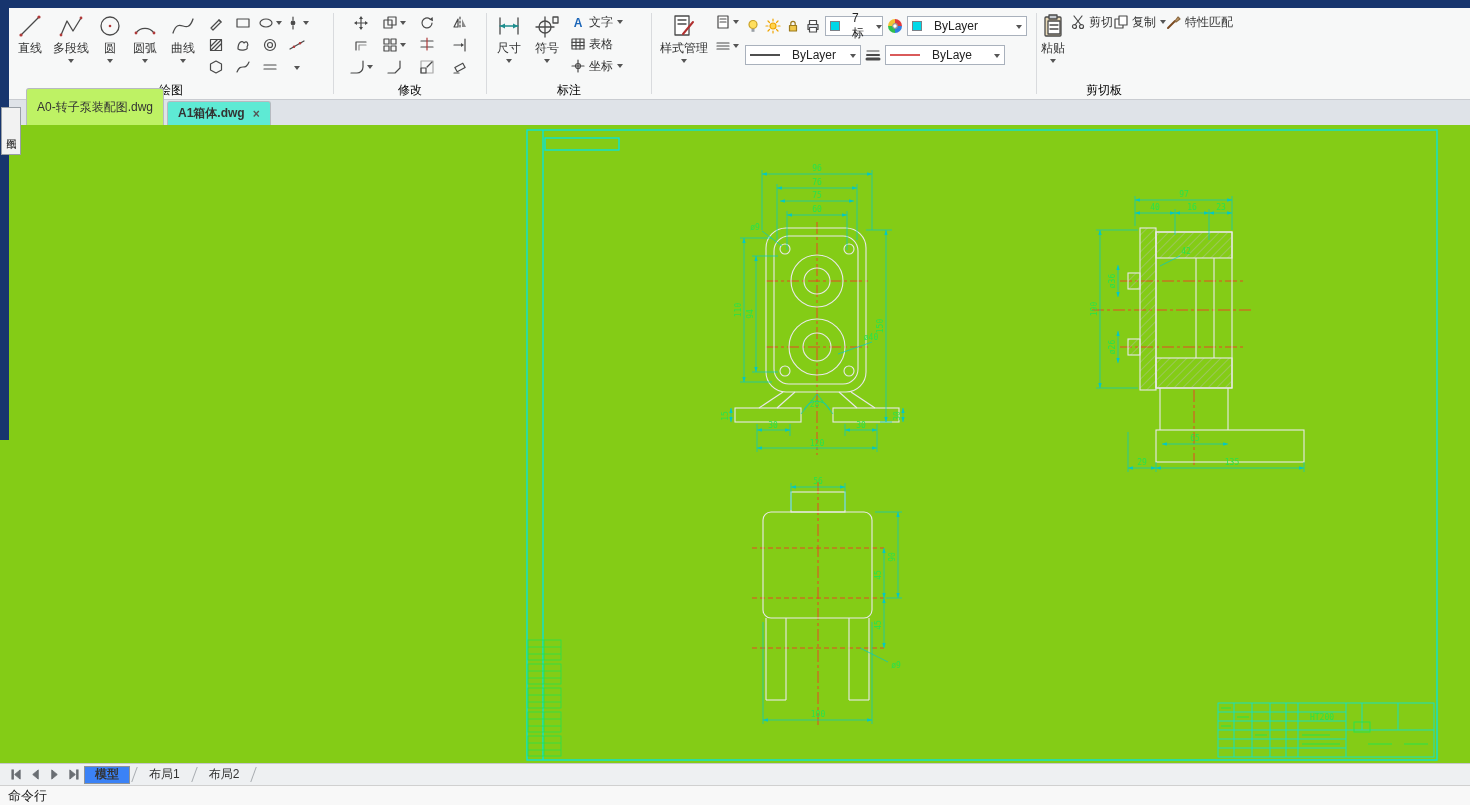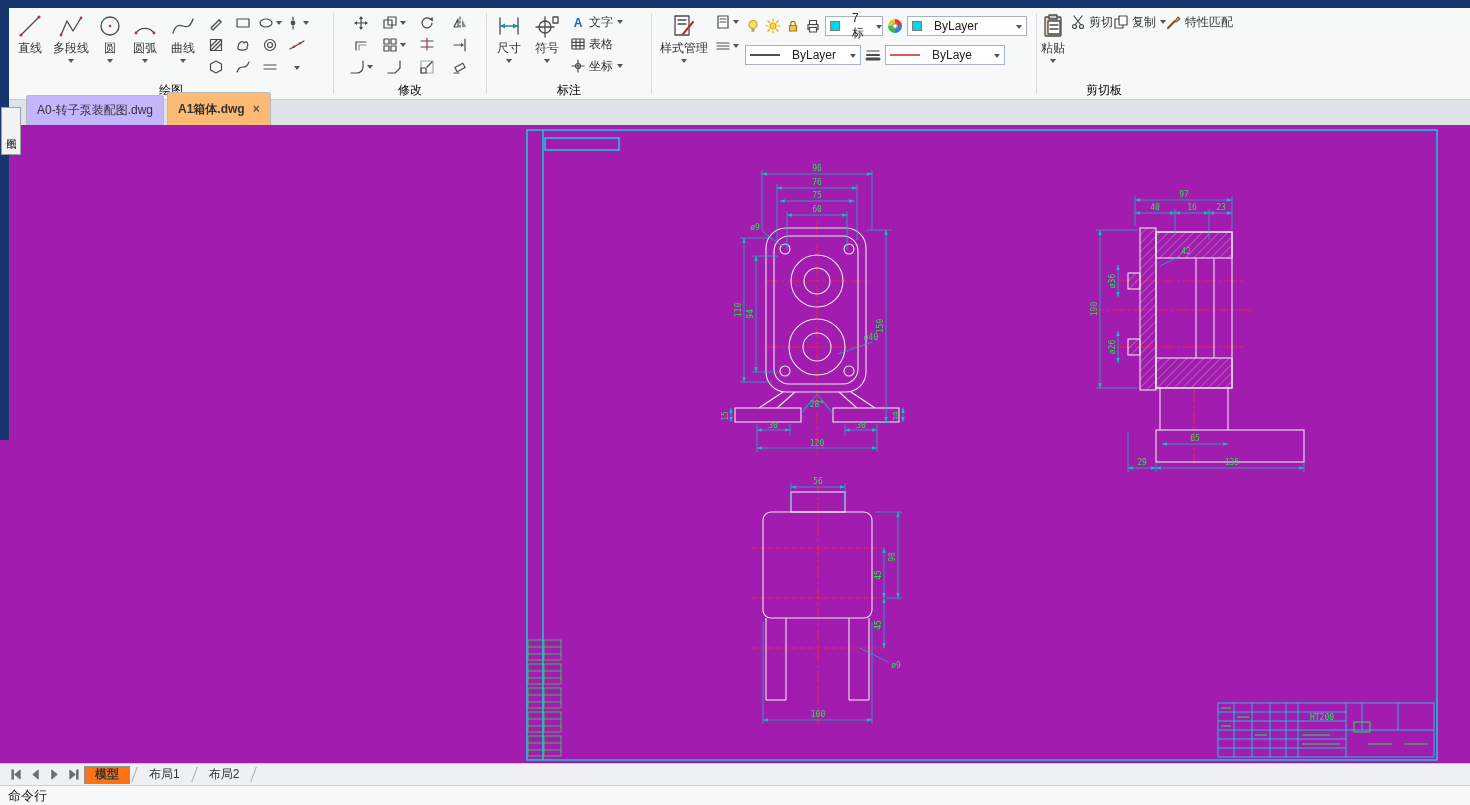--- a/index.html
+++ b/index.html
@@ -23,36 +23,36 @@
   .mi { width:16px; height:16px; stroke:#4a4a4a; fill:none; stroke-width:1.2; stroke-linecap:round; stroke-linejoin:round; }
   .srow { display:flex; align-items:center; gap:3px; height:22px; font-size:12px; color:#333; white-space:nowrap; }
   .combo { display:flex; align-items:center; border:1px solid #a9b1bc; background:#fff; height:20px; padding:0 4px; gap:12px; font-size:12px; color:#222; }
   .combo .caret { margin-left:auto; }
   .swatch { width:10px; height:10px; background:#00d8e8; border:1px solid #7c8086; flex:0 0 auto; }
   .clip { max-width:40px; overflow:hidden; display:inline-block; }
   .prow { display:flex; align-items:center; gap:4px; height:24px; margin-bottom:5px; }
 
   
   .doc-tabs { position:absolute; top:100px; left:0; width:1470px; height:25px; background:#dfe3e8; display:flex; align-items:flex-end; padding-left:26px; z-index:3; }
-  .dtab { height:30px; display:flex; align-items:center; padding:0 10px; font-size:12px; color:#333; background:#c4b5fd; border:1px solid #b6bac0; border-bottom:none; margin-right:3px; border-radius:3px 3px 0 0; }
-  .dtab.active { background:#fdba74; font-weight:bold; height:33px; }
+  .dtab { height:37px; display:flex; align-items:center; padding:0 10px; font-size:12px; color:#333; background:#bef264; border:1px solid #b6bac0; border-bottom:none; margin-right:3px; border-radius:3px 3px 0 0; }
+  .dtab.active { background:#5eead4; font-weight:bold; height:24px; }
   .dtab .close { margin-left:8px; color:#555; font-size:12px; cursor:default; }
 
   
-  .canvas { position:absolute; top:125px; left:0; width:1470px; height:638px; background:#a21caf; }
+  .canvas { position:absolute; top:125px; left:0; width:1470px; height:638px; background:#84cc16; }
   svg.drawing { position:absolute; left:0; top:0; width:1470px; height:638px; }
   .dimtext { font-family:"DejaVu Sans Mono",monospace; font-size:8px; fill:#27e24b; }
   .palette-tab { position:absolute; left:1px; top:107px; width:20px; height:48px; background:#f2f2f2; border:1px solid #9aa0a6; font-size:10px; color:#333; display:flex; align-items:center; justify-content:center; writing-mode:vertical-rl; z-index:10; }
 
   
   .layout-bar { position:absolute; top:763px; left:0; width:1470px; height:22px; background:#eef0f2; border-top:1px solid #c6c9cd; display:flex; align-items:center; padding-left:8px; gap:3px; z-index:3; }
   .lbbtn { width:16px; height:16px; display:flex; align-items:center; justify-content:center; }
   .lbbtn svg { width:11px; height:11px; fill:#6a6e73; stroke:#6a6e73; }
   .ltab { font-size:12px; color:#333; padding:0 10px; height:18px; display:flex; align-items:center; }
-  .ltab.active { background:#f97316; border:1px solid #8f9397; font-weight:bold; }
+  .ltab.active { background:#3b82f6; border:1px solid #8f9397; font-weight:bold; }
   .lsep { width:1px; height:15px; background:#a7abb0; transform:skewX(-20deg); margin:0 1px; }
   .cmdline { position:absolute; top:785px; left:0; width:1470px; height:20px; background:#f8f8f8; border-top:1px solid #d0d0d0; font-size:13px; color:#222; display:flex; align-items:center; padding-left:8px; z-index:3; }
 </style>
 </head>
 <body>
 
 <div class="titlebar"></div>
 <div class="left-blue"></div>
 
 <div class="ribbon">

